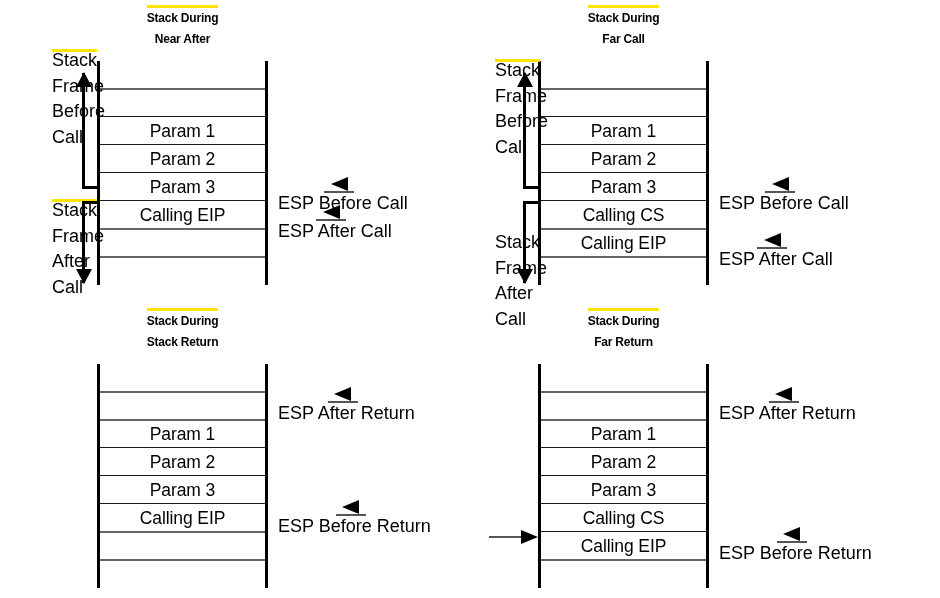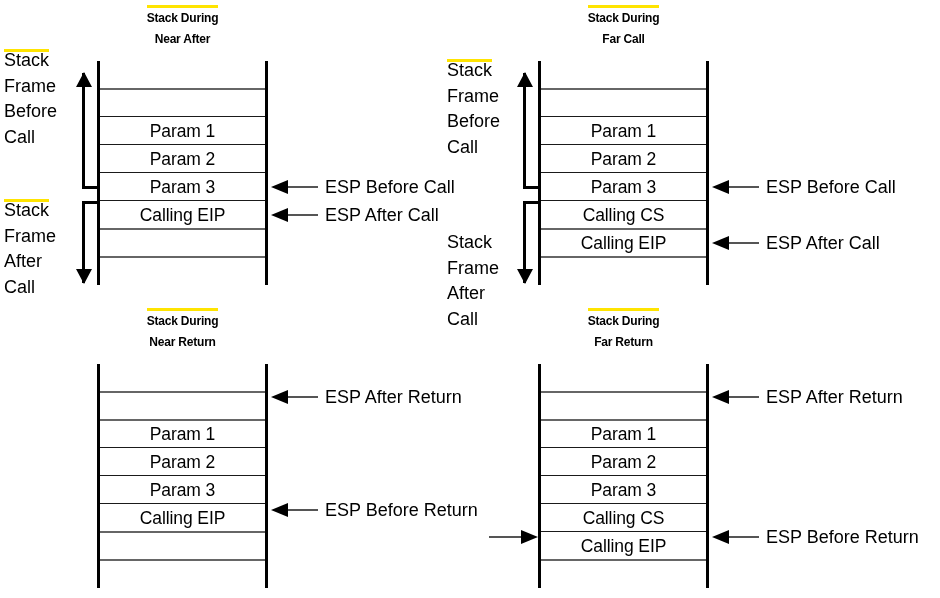--- a/index.html
+++ b/index.html
@@ -20,37 +20,37 @@
   .row span.cell{font-size:17.5px;line-height:19px;color:#000;letter-spacing:-0.1px;}
 
   
   .title{position:absolute;text-align:center;font-weight:bold;font-size:12px;
          line-height:21px;letter-spacing:-0.2px;white-space:nowrap;}
   .title .l2{display:block;}
   .hl{position:relative;display:inline-block;}
   .hl::before{content:"";position:absolute;left:0;right:0;top:-3px;height:2.5px;background:#ffe400;}
 
   
-  .sidelabel{position:absolute;font-size:18px;line-height:25.5px;white-space:nowrap;}
+  .sidelabel{position:absolute;font-size:18px;line-height:25.5px;white-space:nowrap;margin-left:48px;}
   .sidelabel .w{display:block;}
   .sidelabel .w.hlw{position:relative;display:block;width:max-content;}
   .sidelabel .w.hlw::before{content:"";position:absolute;left:0;right:0;top:1px;height:2.5px;background:#ffe400;}
 
   
   .bracket{position:absolute;}
   .bracket .stem{position:absolute;left:8px;top:0;bottom:0;width:3px;background:#000;}
   .bracket .tick{position:absolute;left:8px;width:16px;height:3px;background:#000;}
   .bracket .tick.bot{bottom:0;}
   .bracket .tick.top{top:0;}
   .bracket .head{position:absolute;left:1.5px;width:0;height:0;border-left:8px solid transparent;border-right:8px solid transparent;}
   .bracket .head.up{top:-1px;border-bottom:15px solid #000;}
   .bracket .head.down{bottom:-1px;border-top:15px solid #000;}
 
   
-  .esp{position:absolute;display:flex;align-items:center;height:20px;}
+  .esp{position:absolute;display:flex;align-items:center;height:20px;flex-direction:column;}
   .esp .ahead{width:0;height:0;border-top:7px solid transparent;border-bottom:7px solid transparent;
               border-right:17px solid #000;flex:none;}
   .esp .shaft{height:2px;background:#555;flex:none;}
   .esp .txt{font-size:18px;line-height:20px;white-space:nowrap;margin-left:7px;color:#000;}
 
   .esp.rt .ahead{border-right:none;border-left:17px solid #000;}
   .esp.rt{flex-direction:row;}
 </style>
 </head>
 <body>
@@ -202,21 +202,21 @@
   <div class="txt">ESP Before Call</div>
 </div>
 <div class="esp" style="left:712px;top:233px;">
   <div class="ahead"></div>
   <div class="shaft" style="width:30px;"></div>
   <div class="txt">ESP After Call</div>
 </div>
 
 <div class="title" style="left:97px;top:311px;width:171px;">
   <span class="hl">Stack During</span>
-  <span class="l2">Near Return</span>
+  <span class="l2">Stack Return</span>
 </div>
 
 <div class="stackbox" style="left:97px;top:364px;width:171px;height:224px;">
   <div class="rail left"></div>
   <div class="rail right"></div>
   <div class="row" style="top:0px;">
     <span class="cell"></span>
     </div>
   <div class="row" style="top:28px;">
       <div class="sep"></div>

